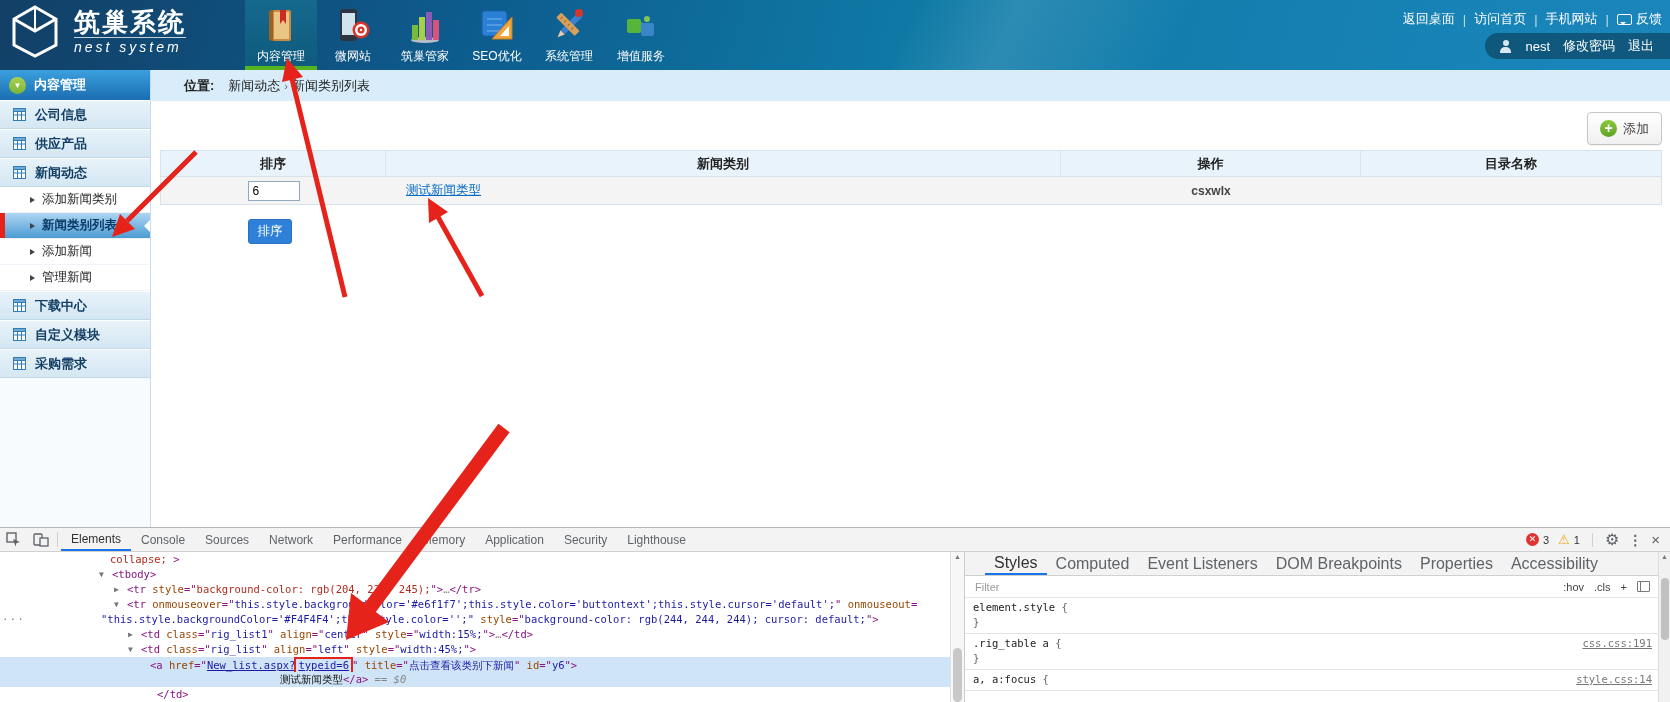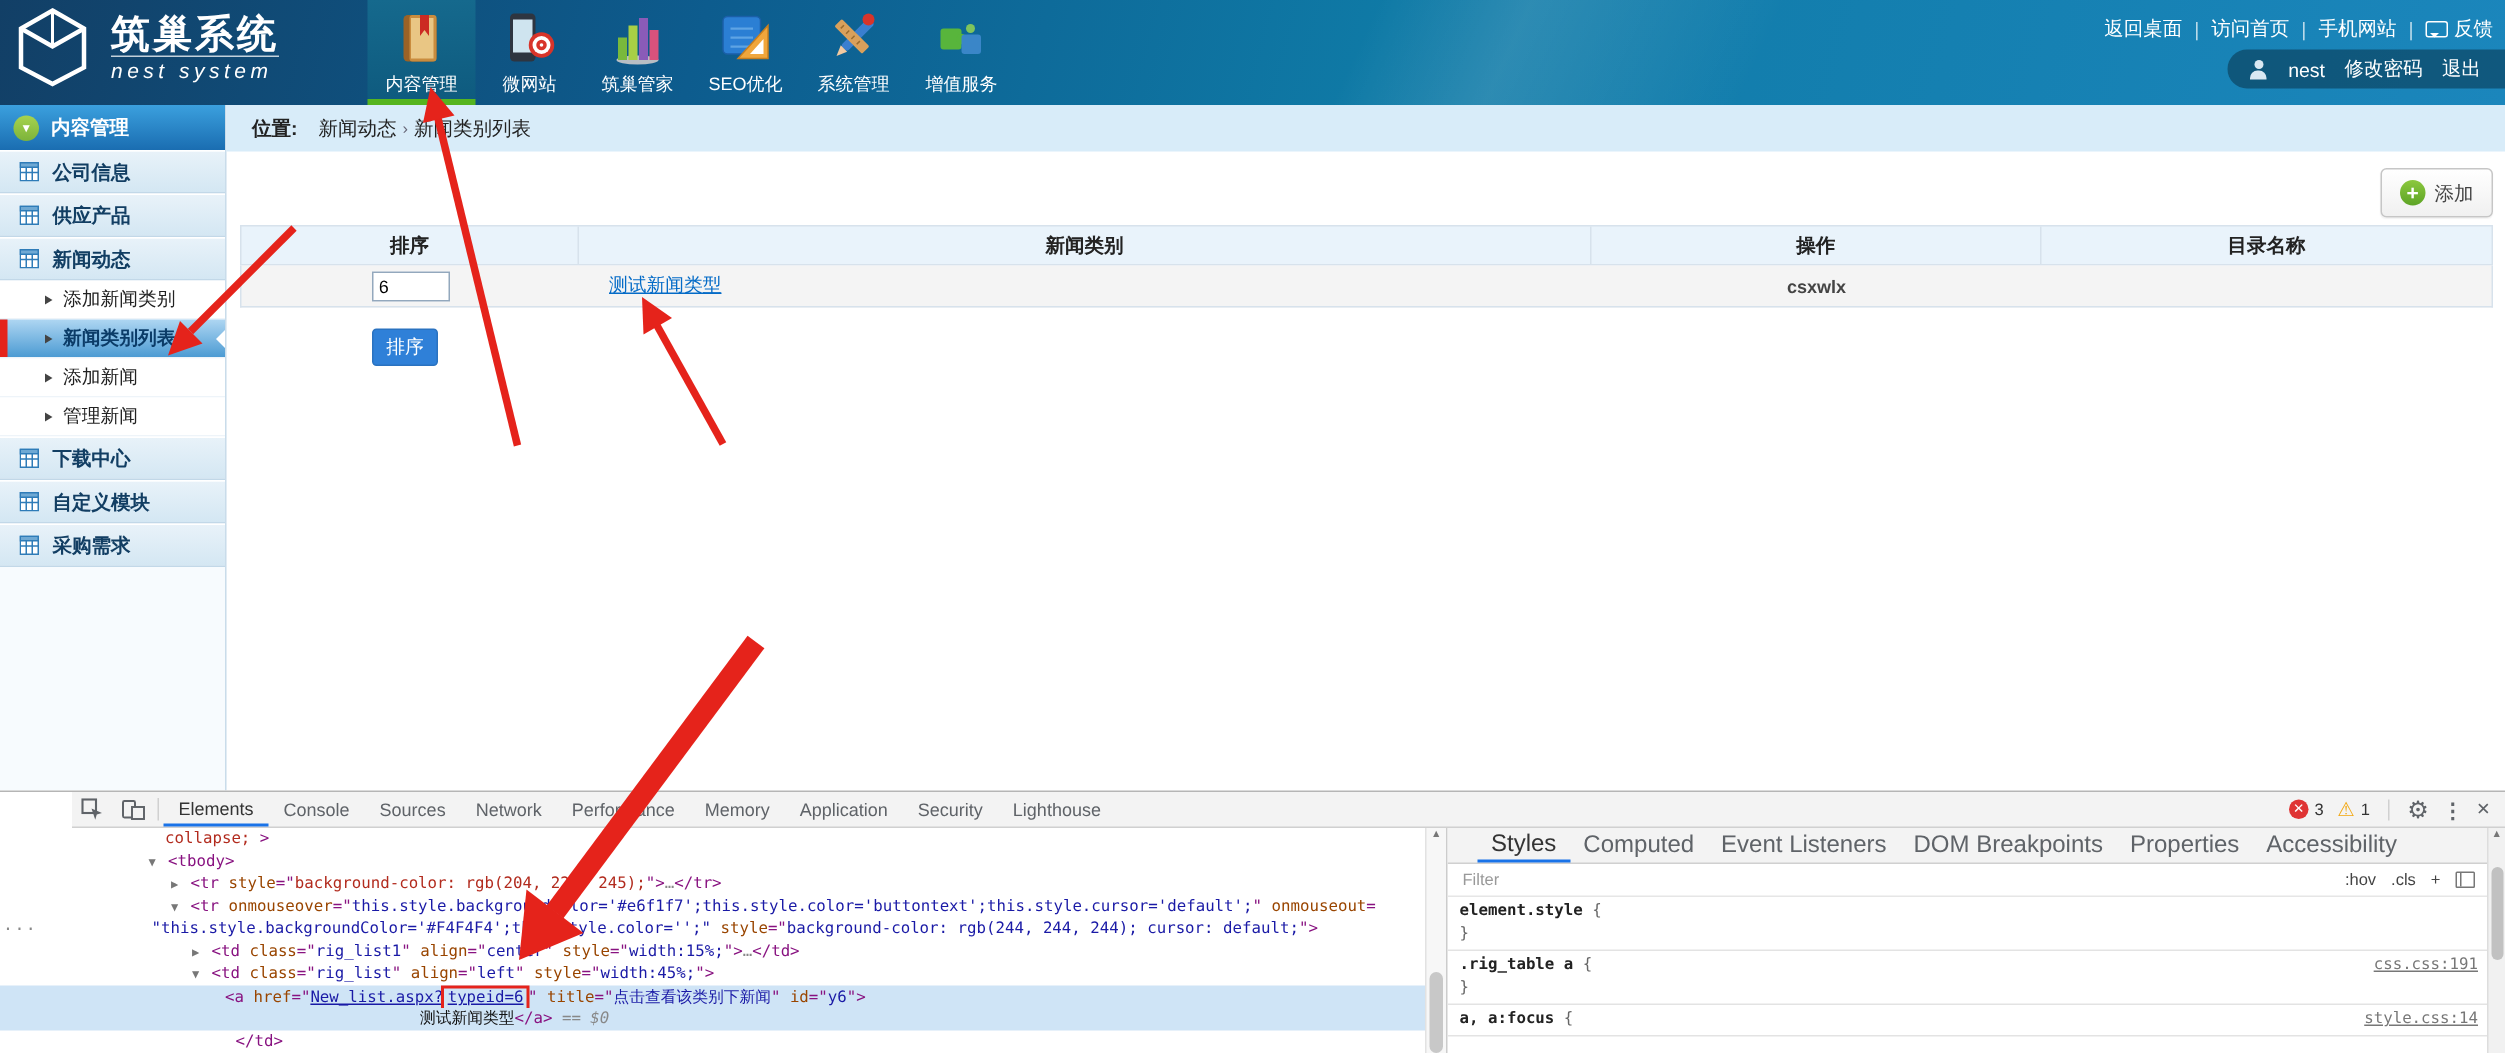--- a/index.html
+++ b/index.html
@@ -43,21 +43,21 @@
                color:#123e63;font-weight:bold;font-size:13px;}
   .sb-it.group .gico{margin:0 9px 0 13px;display:flex;}
   .sb-it.sub{height:26px;background:#fff;color:#222;font-size:12.5px;padding-left:30px;border-bottom:1px solid #eef4f9;}
   .tri{width:0;height:0;border-left:5px solid #444;border-top:3.5px solid transparent;border-bottom:3.5px solid transparent;margin-right:7px;}
   .sb-it.sub.on{background:linear-gradient(#aed6f2,#4c9bd3);color:#0b3c68;font-weight:bold;}
   .sb-it.sub.on::before{content:"";position:absolute;left:0;top:0;bottom:0;width:5px;background:#e5231b;}
   .sb-it.sub.on::after{content:"";position:absolute;right:0;top:50%;margin-top:-6px;border:6px solid transparent;border-right-color:#fff;}
   
   .crumb{position:absolute;left:151px;top:70px;right:0;height:31px;background:#d8ecf9;display:flex;align-items:center;
          font-size:13px;color:#222;padding-left:17px;box-sizing:border-box;}
-  .crumb .bold{font-weight:bold;margin-right:10px;}
+  .crumb .bold{font-weight:bold;margin-right:10px;margin-left:16px;}
   .crumb .clink{cursor:pointer;margin:0 4px;}
   .crumb .csep{color:#667;font-size:11px;}
   .btn-add{position:absolute;right:8px;top:112px;height:31px;border:1px solid #c6c6c6;border-radius:4px;
            background:linear-gradient(#ffffff,#f0f0f0);display:flex;align-items:center;gap:6px;padding:0 12px;cursor:pointer;
            font-size:13px;color:#444;box-shadow:0 1px 1px rgba(0,0,0,.06);}
   .plus-icon{width:17px;height:17px;border-radius:50%;background:linear-gradient(#8cc83e,#5da426);color:#fff;
              font-size:14px;font-weight:bold;line-height:16px;text-align:center;}
   .plus-icon::after{content:"+";}
   .tbl{position:absolute;left:160px;right:8px;top:150px;font-size:13px;}
   .trh{display:flex;background:#e9f3fb;border:1px solid #d7e2ec;height:27px;box-sizing:border-box;}
@@ -68,21 +68,21 @@
   .c1{width:45%;padding-left:20px;box-sizing:border-box;}
   .c2{width:20%;text-align:center;color:#444;font-size:12px;font-weight:bold;}
   .c3{width:20%;display:flex;justify-content:center;align-items:center;gap:14px;}
   .sort-input{width:46px;height:18px;border:1px solid #93a8bd;font-size:12px;padding:0 0 0 4px;font-family:inherit;}
   .cat-link{color:#046bc7;text-decoration:underline;font-size:12.5px;cursor:pointer;}
   .op{display:flex;align-items:center;gap:4px;color:#2468c0;font-size:12px;cursor:pointer;}
   .btn-sort{position:absolute;left:248px;top:219px;width:42px;height:23px;background:#2f80d8;border:1px solid #2a72c0;
             border-radius:3px;color:#fff;font-size:12.5px;display:flex;align-items:center;justify-content:center;cursor:pointer;}
   
   .devtools{position:absolute;left:0;top:527px;width:1670px;height:175px;background:#fff;border-top:1px solid #b5b5b5;box-sizing:border-box;z-index:20;}
-  .dt-tabbar{height:24px;background:#f3f3f3;border-bottom:1px solid #d0d0d0;display:flex;align-items:stretch;box-sizing:border-box;margin-left:48px;}
+  .dt-tabbar{height:24px;background:#f3f3f3;border-bottom:1px solid #d0d0d0;display:flex;align-items:stretch;box-sizing:border-box;}
   .dt-icbtn{width:27px;display:flex;align-items:center;justify-content:center;cursor:pointer;}
   .dt-vsep{width:1px;background:#d0d0d0;margin:4px 3px;}
   .dt-tab{padding:0 10px;font-size:12px;color:#5f6368;display:flex;align-items:center;cursor:pointer;box-sizing:border-box;}
   .dt-tab.active{color:#333;border-bottom:2px solid #1a73e8;}
   .dt-right{margin-left:auto;display:flex;align-items:center;gap:9px;padding-right:10px;}
   .err-ico{width:13px;height:13px;border-radius:50%;background:#df3434;color:#fff;font-size:9px;line-height:13px;text-align:center;}
   .err-ico::after{content:"✕";}
   .warn-ico{color:#f2a60d;font-size:13px;}
   .warn-ico::after{content:"⚠";}
   .cnt{font-size:11px;color:#333;margin-left:-5px;}
@@ -110,21 +110,21 @@
   .st-tab.active{color:#333;border-bottom:2px solid #1a73e8;}
   .st-filter{height:22px;border-bottom:1px solid #e6e6e6;display:flex;align-items:center;padding:0 8px;box-sizing:border-box;}
   .filter-in{border:0;outline:0;flex:1;font-size:11px;color:#333;font-family:inherit;background:transparent;}
   .filter-in::placeholder{color:#999;}
   .st-tools{display:flex;gap:10px;color:#444;font-size:11px;align-items:center;}
   .st-tool{cursor:pointer;}
   .panel-ico{width:11px;height:9px;border:1px solid #777;border-radius:1px;position:relative;cursor:pointer;}
   .panel-ico::after{content:"";position:absolute;left:2px;top:0;bottom:0;width:1px;background:#777;}
   .rules{font-family:"DejaVu Sans Mono",monospace;font-size:10.5px;line-height:15px;color:#222;}
   .rule{padding:2px 6px 3px 8px;border-bottom:1px solid #e3e3e3;overflow:hidden;}
-  .sel{color:#222;font-weight:bold;} .brace{color:#666;}
+  .sel{color:#222;} .brace{color:#666;}
   .src{float:right;color:#777;text-decoration:underline;cursor:pointer;margin-left:8px;}
   .pline{padding-left:16px;}
   .pname{color:#c80000;} .pval{color:#222;}
   .swatch{display:inline-block;width:9px;height:9px;border:1px solid #888;margin:0 4px -1px 4px;}
   .st-scroll{position:absolute;right:0;top:24px;width:12px;bottom:0;background:#f1f1f1;border-left:1px solid #ddd;box-sizing:border-box;cursor:pointer;}
   .st-scroll .up{position:absolute;top:1px;left:0;right:0;text-align:center;font-size:7px;color:#777;}
   .st-scroll .up::after{content:"▲";}
   .st-scroll .thumb{position:absolute;left:2px;width:8px;top:26px;height:62px;background:#c1c1c1;border-radius:4px;}
   
   .anno{position:absolute;inset:0;z-index:40;pointer-events:none;}

